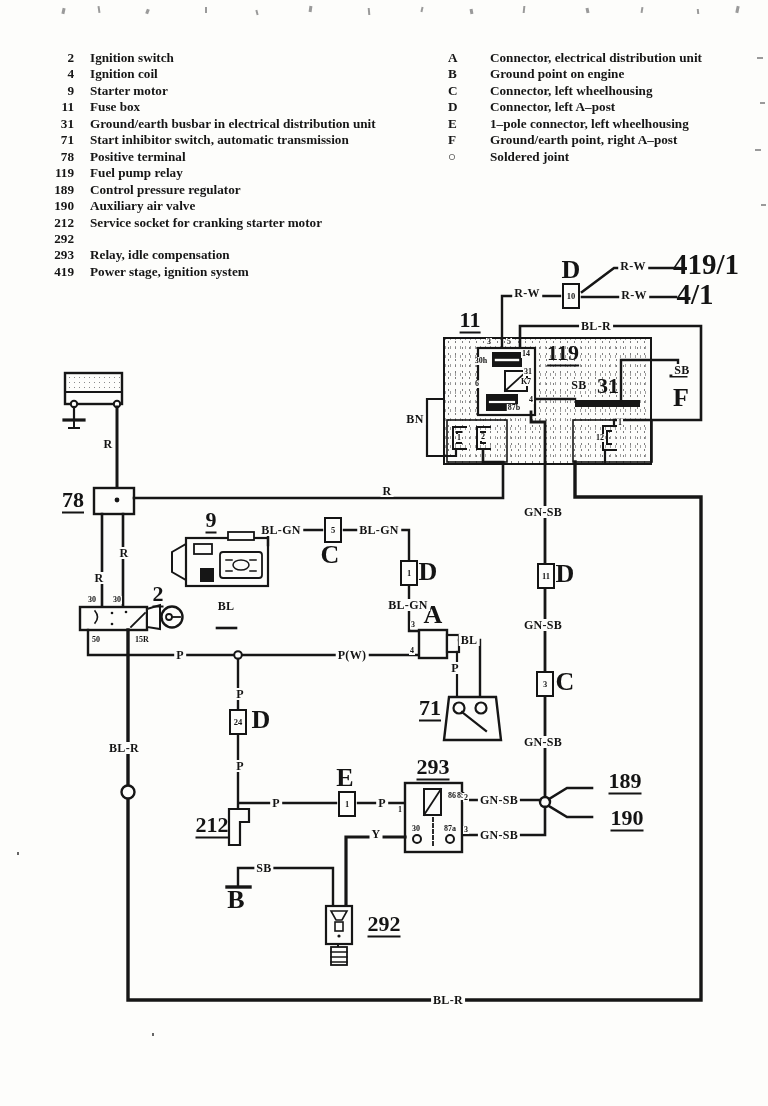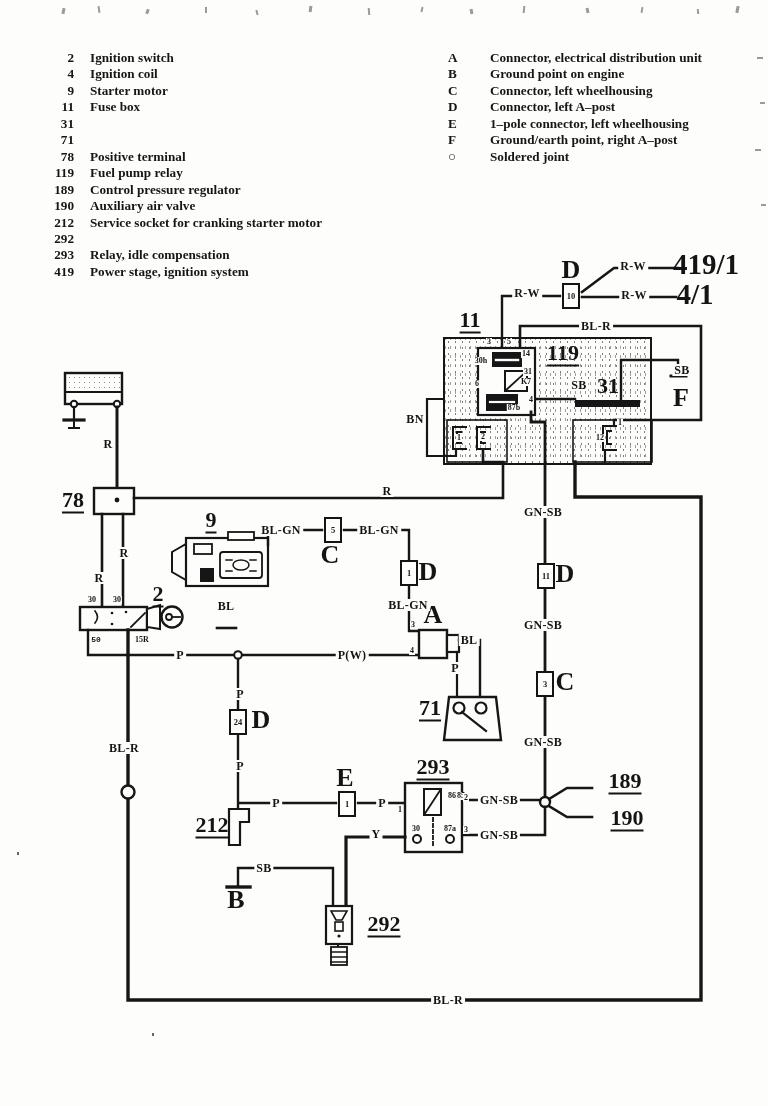--- a/index.html
+++ b/index.html
@@ -52,23 +52,25 @@
       <div class="lrow">
         <span class="ref">9</span>
         <span class="lab">Starter motor</span>
       </div>
       <div class="lrow">
         <span class="ref">11</span>
         <span class="lab">Fuse box</span>
       </div>
       <div class="lrow">
         <span class="ref">31</span>
+        <span class="lab">Ground/earth busbar in electrical distribution unit</span>
       </div>
       <div class="lrow">
         <span class="ref">71</span>
+        <span class="lab">Start inhibitor switch, automatic transmission</span>
       </div>
       <div class="lrow">
         <span class="ref">78</span>
         <span class="lab">Positive terminal</span>
       </div>
       <div class="lrow">
         <span class="ref">119</span>
         <span class="lab">Fuel pump relay</span>
       </div>
       <div class="lrow">
@@ -338,21 +340,21 @@
       <span class="lbl wl" style="left: 382px; top: 803px;">P</span>
       <span class="lbl wl" style="left: 455px; top: 668px;">P</span>
       <span class="lbl wl" style="left: 376px; top: 834px;">Y</span>
       <span class="lbl wl" style="left: 499px; top: 800px;">GN-SB</span>
       <span class="lbl wl" style="left: 499px; top: 835px;">GN-SB</span>
       <span class="lbl wl" style="left: 264px; top: 868px;">SB</span>
       <span class="lbl wl" style="left: 124px; top: 748px;">BL-R</span>
       <span class="lbl wl" style="left: 448px; top: 1000px;">BL-R</span>
       <span class="lbl pl" style="left: 92px; top: 600px;">30</span>
       <span class="lbl pl" style="left: 117px; top: 600px;">30</span>
-      <span class="lbl pl" style="left: 96px; top: 640px; font-family: Liberation Mono, monospace;">50</span>
+      <span class="lbl pl" style="left: 96px; top: 640px;">50</span>
       <span class="lbl pl" style="left: 142px; top: 640px;">15R</span>
       <span class="lbl pl" style="left: 489px; top: 342px;">3</span>
       <span class="lbl pl" style="left: 509px; top: 342px;">5</span>
       <span class="lbl pl" style="left: 526px; top: 354px;">14</span>
       <span class="lbl pl" style="left: 481px; top: 361px;">30h</span>
       <span class="lbl pl" style="left: 528px; top: 372px;">31</span>
       <span class="lbl pl" style="left: 526px; top: 382px;">K7</span>
       <span class="lbl pl" style="left: 477px; top: 384px;">6</span>
       <span class="lbl pl" style="left: 514px; top: 408px;">87b</span>
       <span class="lbl pl" style="left: 531px; top: 400px;">4</span>

